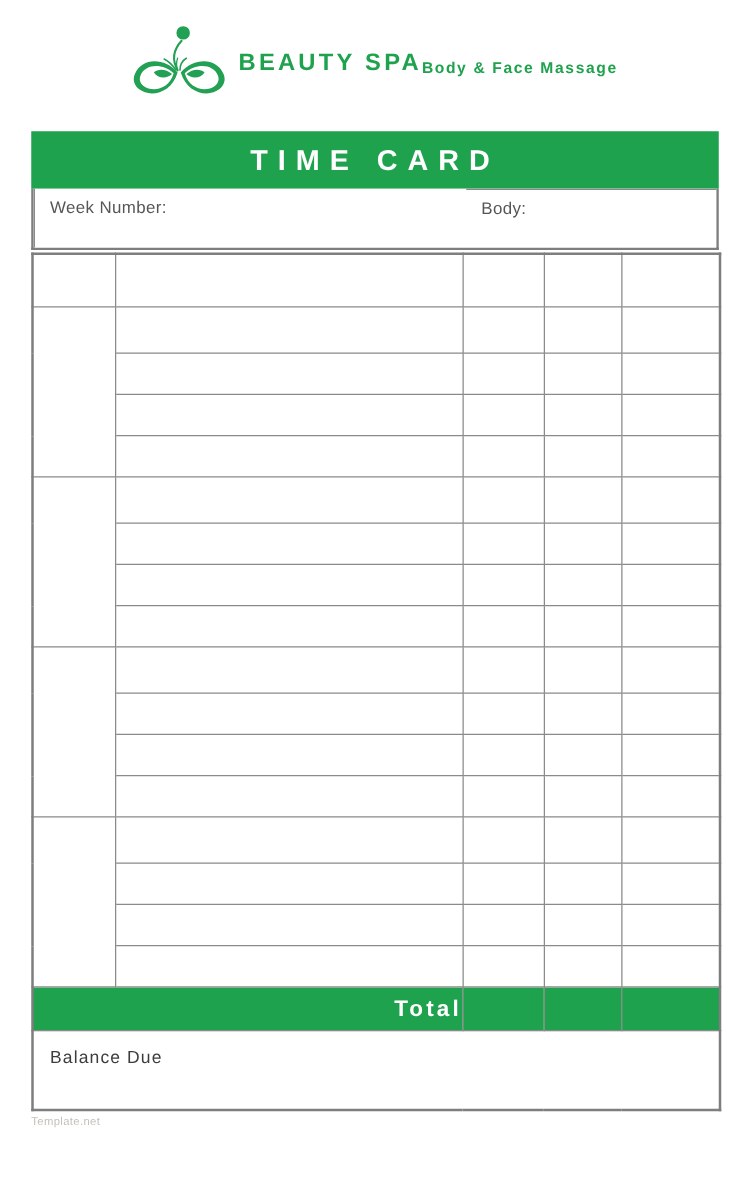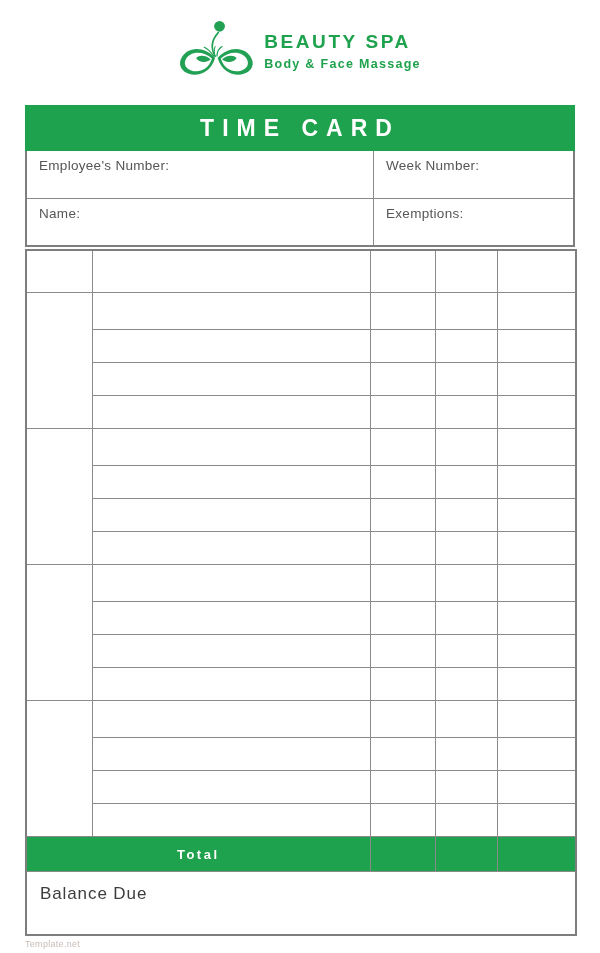--- a/index.html
+++ b/index.html
@@ -14,21 +14,21 @@
     background:#fff;
     font-family:"Liberation Sans",sans-serif;
     overflow:hidden;
   }
   
   .logo{
     display:flex;align-items:center;justify-content:center;
     padding-top:13px;height:76px;
   }
   .logo svg{width:76px;height:76px;flex:0 0 auto;margin-right:9px;}
-  .logo-text{display:flex;flex-direction:column;}
+  .logo-text{display:flex;flex-direction:row;}
   .brand-name{
     color:var(--green);font-size:19px;font-weight:bold;
     letter-spacing:2.6px;line-height:1;
   }
   .brand-tagline{
     color:var(--green);font-size:12.5px;font-weight:bold;
     letter-spacing:1.3px;margin-top:7px;line-height:1;
   }
   
   .banner{
@@ -72,27 +72,27 @@
   thead th{
     background:var(--green);
     color:#fff;font-weight:bold;font-size:14.5px;letter-spacing:1.6px;
     height:41px;text-align:center;
   }
   tr.row-first td{height:36px;}
   tr.row-sub  td{height:32px;}
   td.date-cell{background:#fff;}
   tr.total-row td{background:var(--green);height:34px;}
   td.total-label{
-    color:#fff;font-weight:bold;font-size:13px;letter-spacing:2.5px;
-    text-align:center;padding-right:16px;
+    color:#fff;font-weight:bold;font-size:18px;letter-spacing:2.5px;
+    text-align:right;padding-right:16px;
   }
   tr.balance-row td{height:62px;vertical-align:top;background:#fff;}
   .balance-text{
     display:inline-block;padding:12px 0 0 13px;
-    color:#3d3d3d;font-size:17px;letter-spacing:0.9px;
+    color:#3d3d3d;font-size:14px;letter-spacing:0.9px;
   }
   
   .watermark{
     margin:3px 25px 0 25px;
     text-align:left;
     font-size:9px;color:#c6beb9;letter-spacing:0.3px;
   }
 </style>
 </head>
 <body>
@@ -125,31 +125,25 @@
       <span class="brand-name">BEAUTY SPA</span>
       <span class="brand-tagline">Body &amp; Face Massage</span>
     </div>
   </header>
 
   <div class="banner">
     <span>TIME CARD</span>
   </div>
 
   <div class="form-grid">
-    <div class="fcell col1 row1">
-      <span class="flabel">Employee's Number:</span>
-    </div>
     <div class="fcell col2 row1">
       <span class="flabel">Week Number:</span>
     </div>
     <div class="fcell col1 row2">
-      <span class="flabel">Name:</span>
-    </div>
-    <div class="fcell col2 row2">
-      <span class="flabel">Exemptions:</span>
+      <span class="flabel">Body:</span>
     </div>
   </div>
 
   <table class="timecard">
     <colgroup>
       <col style="width:66px">
         <col style="width:278px">
         <col style="width:65px">
         <col style="width:62px">
         <col style="width:79px">

